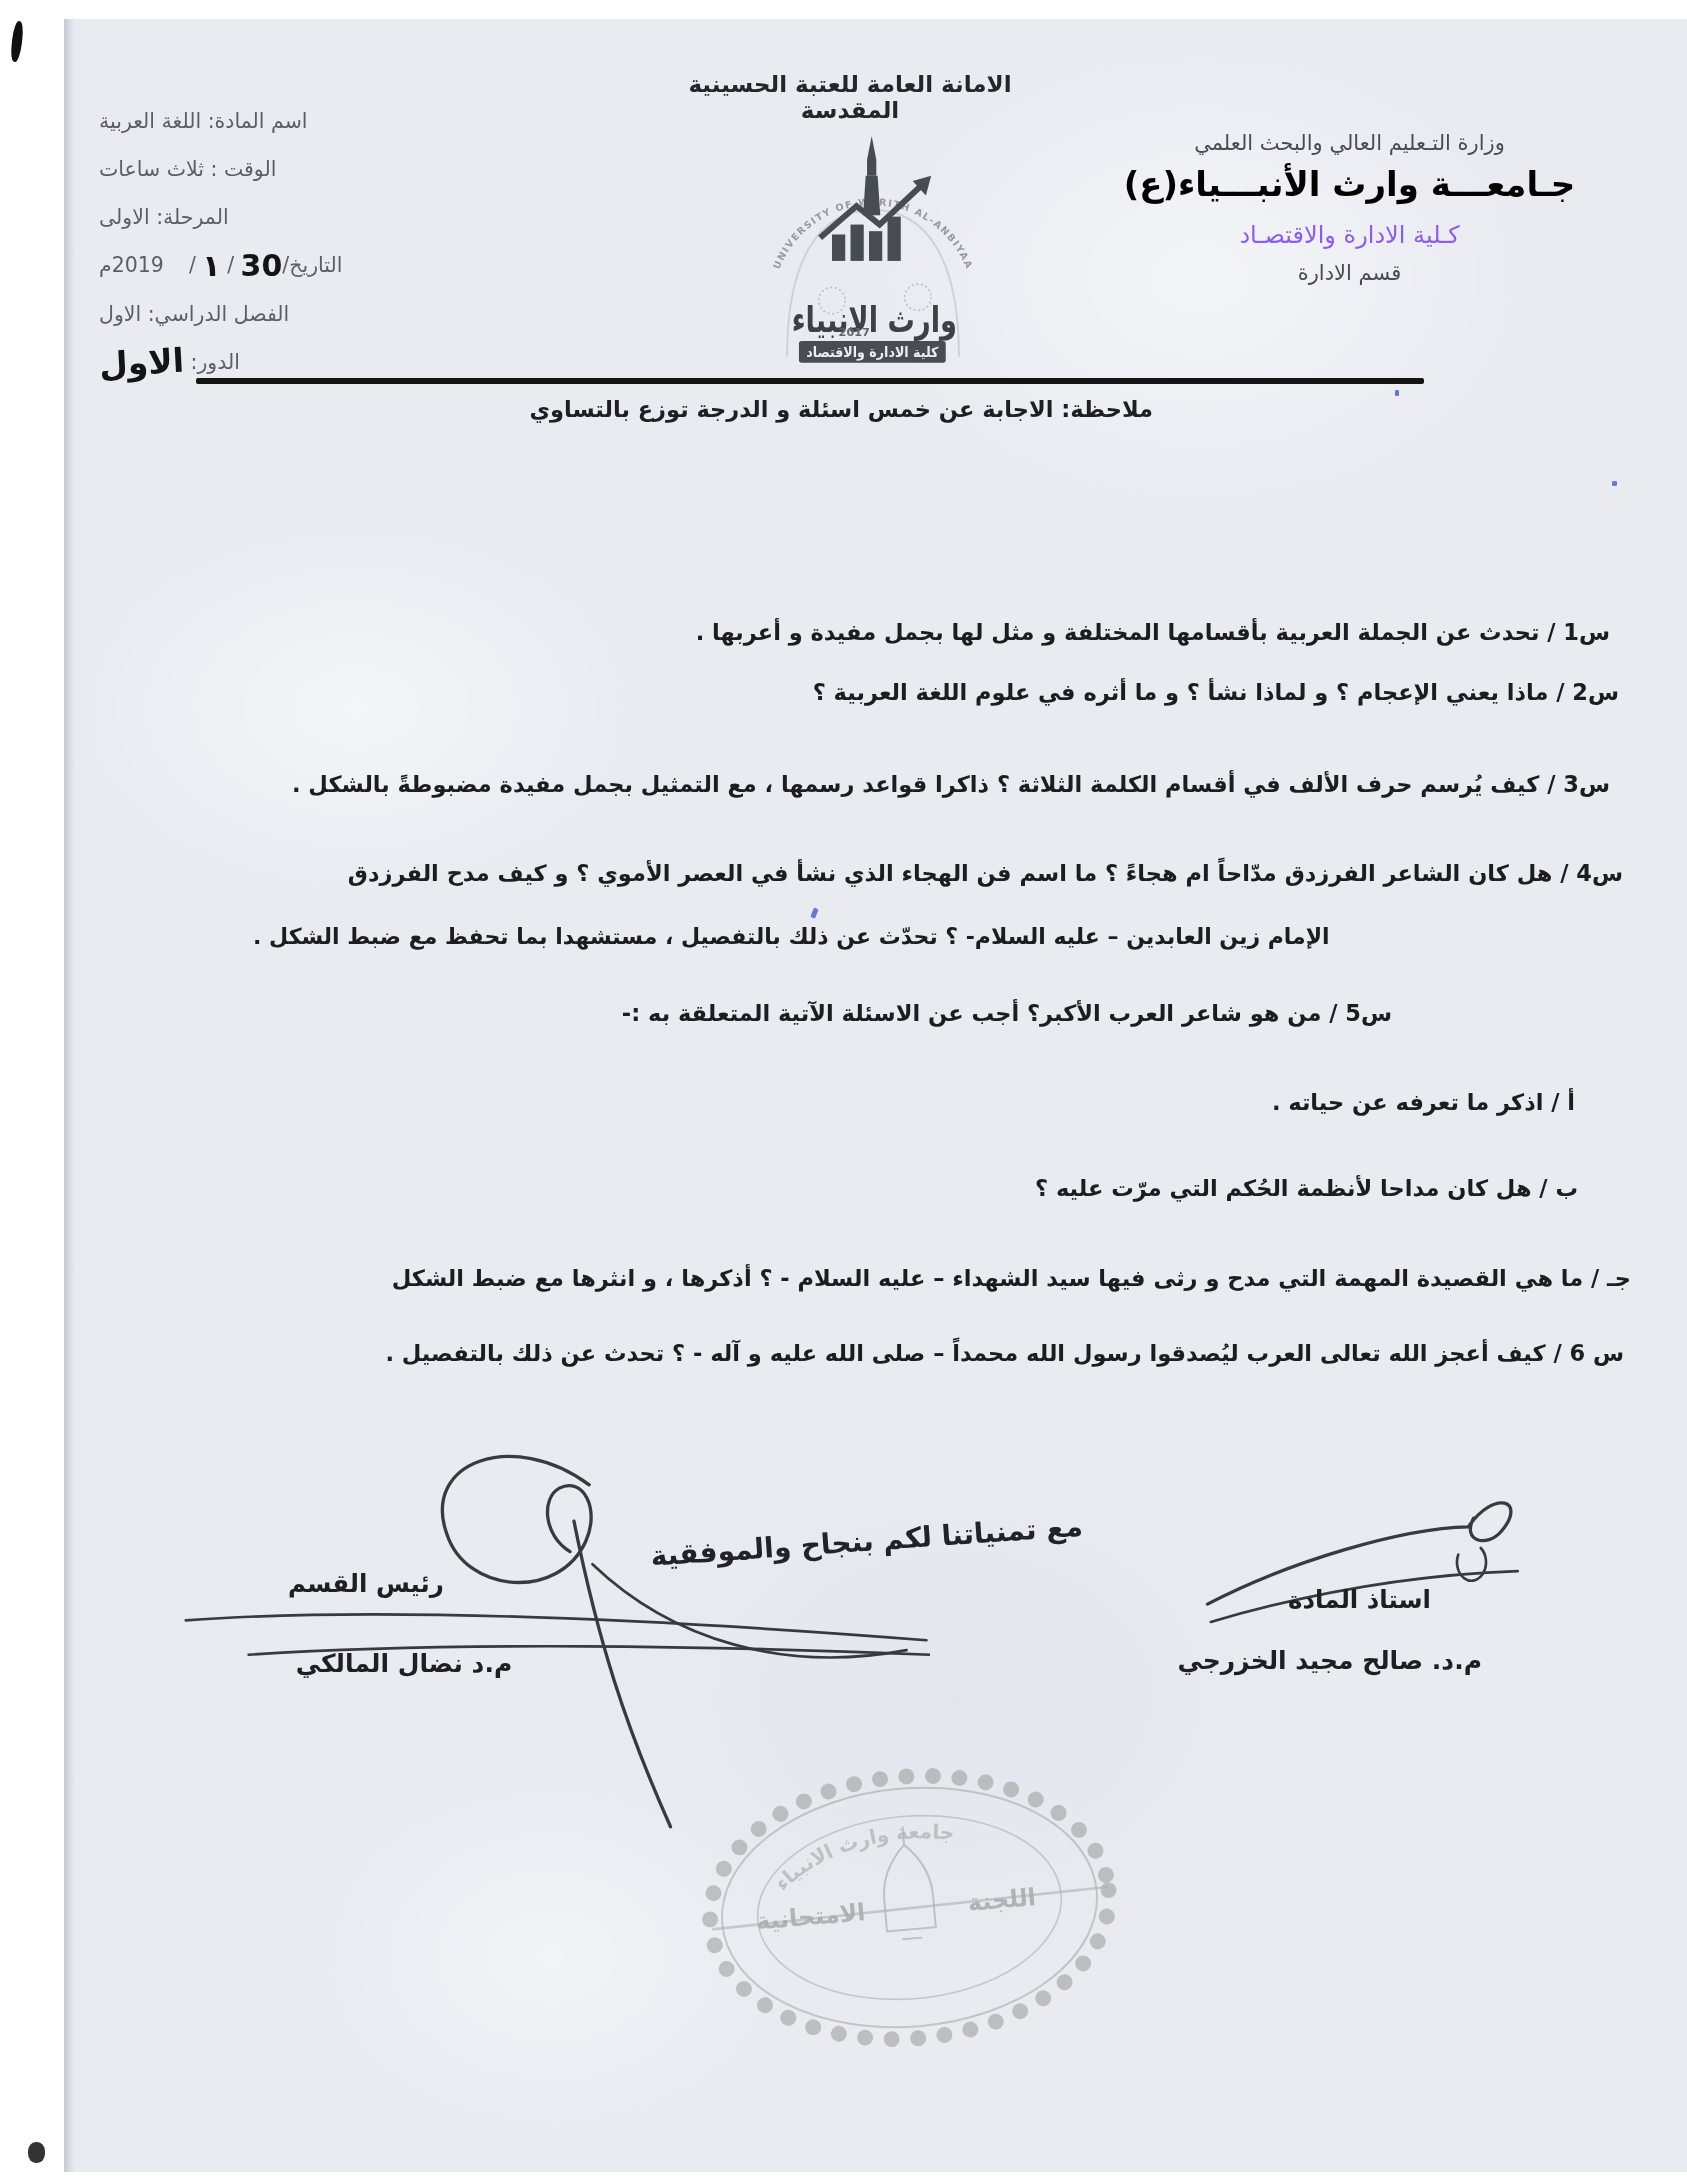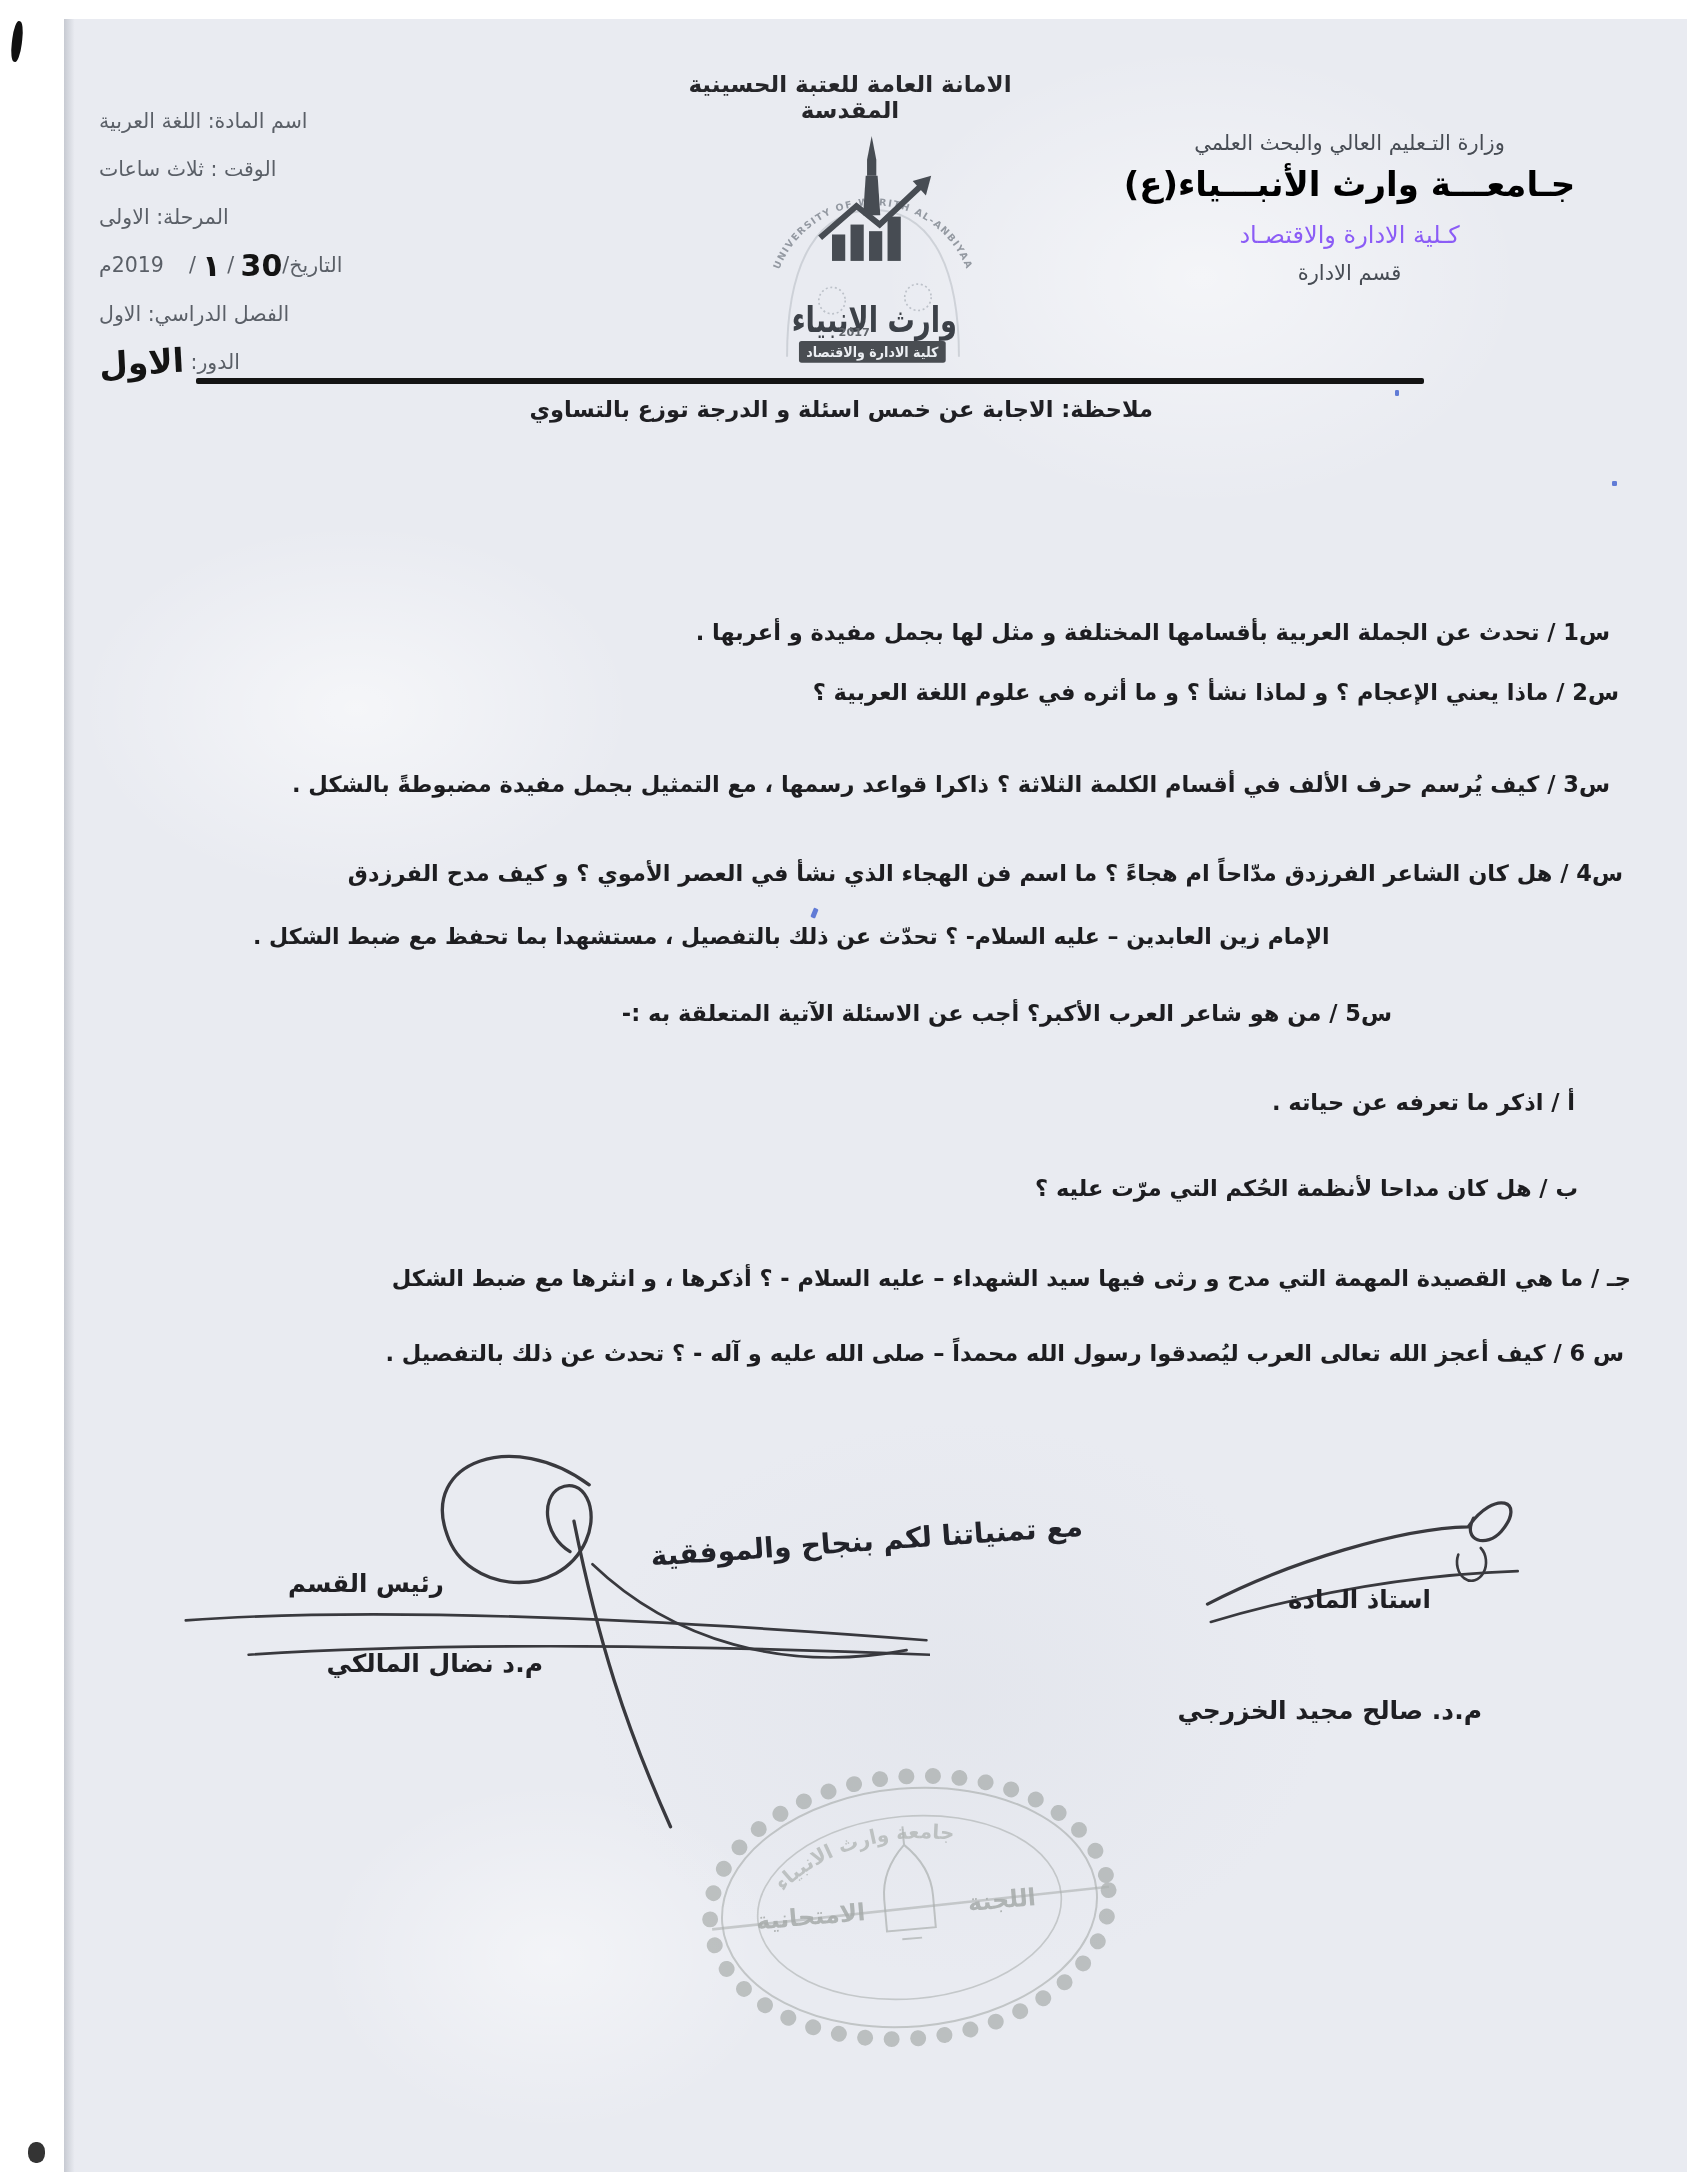--- a/index.html
+++ b/index.html
@@ -51,23 +51,23 @@
   .q5b{top:1175px; right:109px;}
   .q5c{top:1265px; right:56px;}
   .q6 {top:1340px; right:63px;}
 
   
   .wish{position:absolute;top:1523px;left:699px;width:384px;direction:rtl;text-align:center;
         font-size:28px;font-weight:bold;color:#22232a;transform:rotate(-4deg);white-space:nowrap;}
   .sig-title{position:absolute;direction:rtl;font-size:24.5px;font-weight:bold;color:#1f1f23;white-space:nowrap;}
   .sig-name{position:absolute;direction:rtl;font-size:25px;font-weight:bold;color:#1f1f23;white-space:nowrap;}
   .left-title{top:1569px;left:288px;width:232px;text-align:left;}
-  .left-name{top:1649px;left:265px;width:278px;}
+  .left-name{top:1649px;left:265px;width:278px;text-align:center;}
   .right-title{top:1585px;left:1257px;width:205px;text-align:center;}
-  .right-name{top:1696px;left:1184px;width:298px;text-align:right;}
+  .right-name{top:1646px;left:1184px;width:298px;text-align:right;}
   .sig-svg{position:absolute;}
   #sig-left{left:169px;top:1422px;}
   #sig-right{left:1184px;top:1449px;}
 
   
   #logo{position:absolute;left:754px;top:132px;}
   #stamp{position:absolute;left:681px;top:1752px;transform:rotate(-5deg);opacity:.55;}
 </style>
 </head>
 <body>

